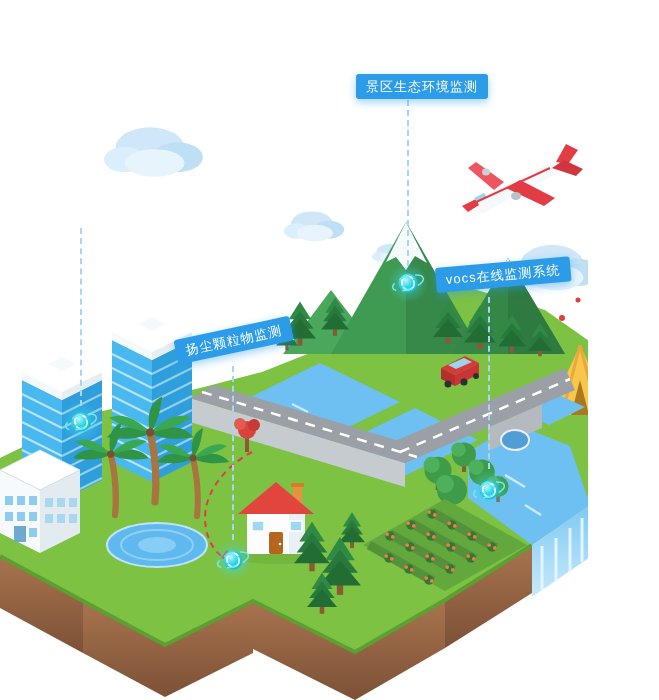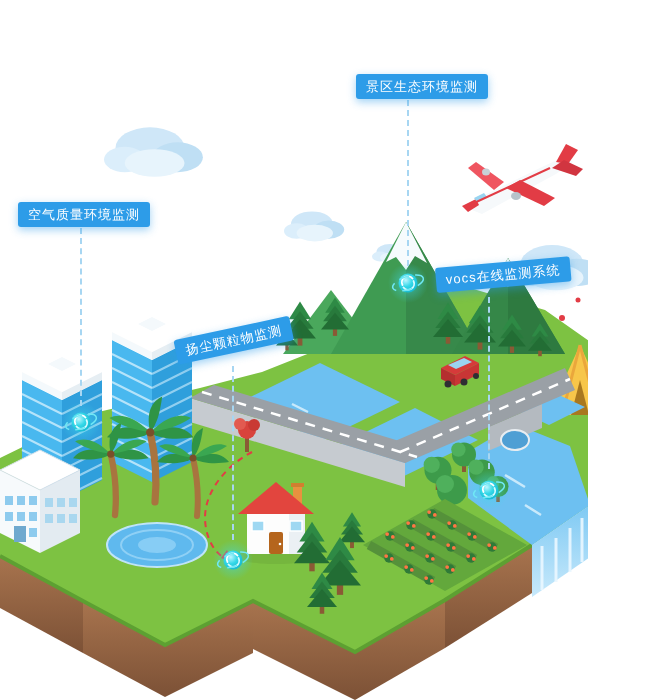--- a/index.html
+++ b/index.html
@@ -370,17 +370,16 @@
         <use href="#sensorIcon" transform="translate(233,560)"></use>
       </g>
 </svg>
 
   <div class="connector" style="left:407px;top:100px;height:166px"></div>
   <div class="connector" style="left:80px;top:228px;height:178px"></div>
   <div class="connector" style="left:232px;top:366px;height:174px"></div>
   <div class="connector" style="left:488px;top:297px;height:172px"></div>
 
   <div class="callout" style="left:356px;top:74px">景区生态环境监测</div>
-  <div class="callout" style="left:18px;top:202px">空气质量环境监测</div>
   <div class="callout skew-dust" style="left:176px;top:340px">扬尘颗粒物监测</div>
   <div class="callout skew-vocs" style="left:436px;top:268px">vocs在线监测系统</div>
 
 </div>
 
 </body></html>

